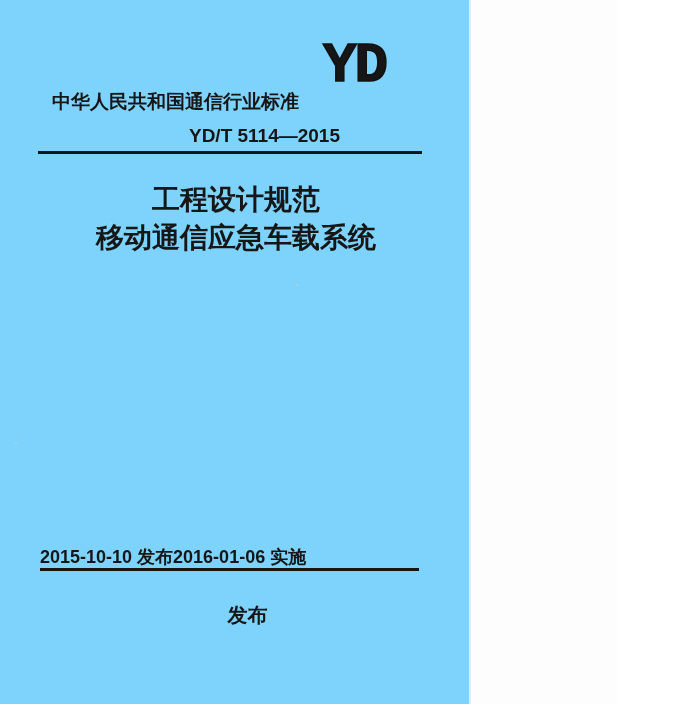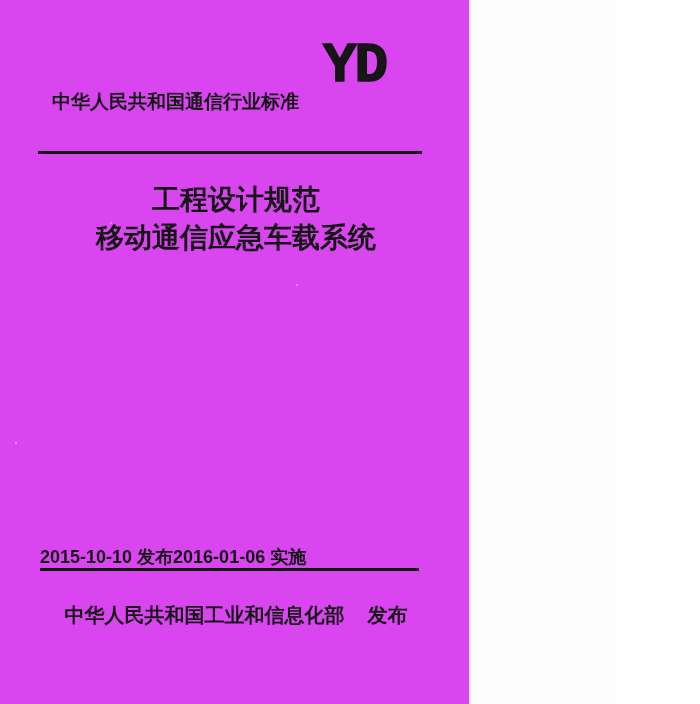--- a/index.html
+++ b/index.html
@@ -1,20 +1,20 @@
 <!DOCTYPE html>
 <html><head>
 <meta charset="utf-8">
 <style>
   html, body { margin: 0; padding: 0; background: #ffffff; }
   .canvas {
     position: relative;
     width: 617px;
     height: 704px;
-    background: #d946ef;
+    background: #7dd3fc;
     overflow: hidden;
     font-family: "Liberation Sans", sans-serif;
     color: #161616;
   }
   .right-margin {
     position: absolute;
     left: 471px; top: 0;
     width: 229px; height: 704px;
     background: #fdfdfd;
   }
@@ -112,40 +112,40 @@
 
 <div class="canvas">
 
   <div class="right-margin"></div>
   <div class="page-edge"></div>
 
   <div class="header-zh">中华人民共和国通信行业标准</div>
 
   <div class="logo">YD</div>
 
+  <div class="std-num">YD/T 5114—2015</div>
 
   <div class="rule rule-top"></div>
 
   <div class="title-zh">
     <div>工程设计规范</div>
     <div>移动通信应急车载系统</div>
   </div>
 
   <div class="title-en">
   </div>
 
   <div class="dates">
     <span>2015-10-10 发布</span>
     <span>2016-01-06 实施</span>
   </div>
 
   <div class="rule rule-bottom"></div>
 
   <div class="ministry">
-    <span>中华人民共和国工业和信息化部</span>
     <span class="gap"></span>
     <span>发布</span>
   </div>
 
   <div class="speck" style="left:110px; top:222px;"></div>
   <div class="speck" style="left:296px; top:284px;"></div>
   <div class="speck" style="left:15px; top:442px;"></div>
 
 </div>
 

